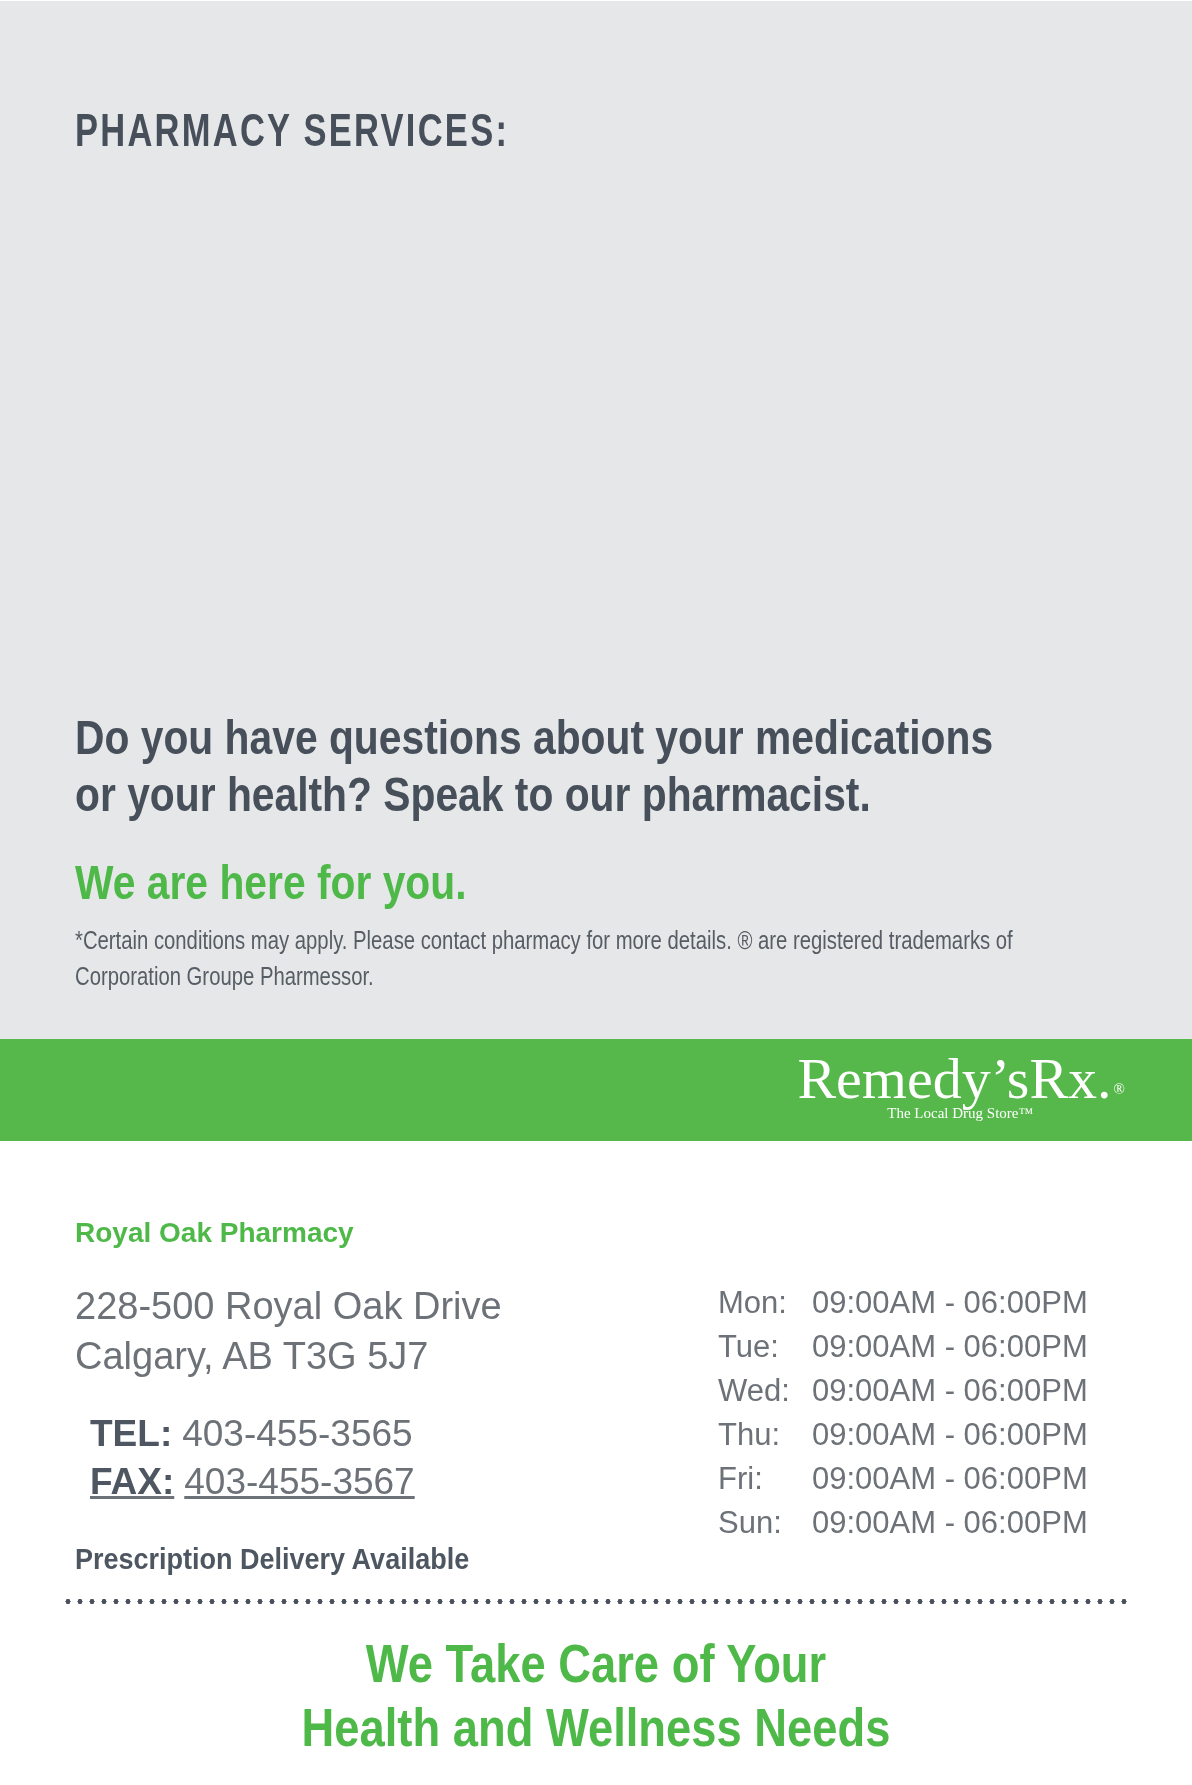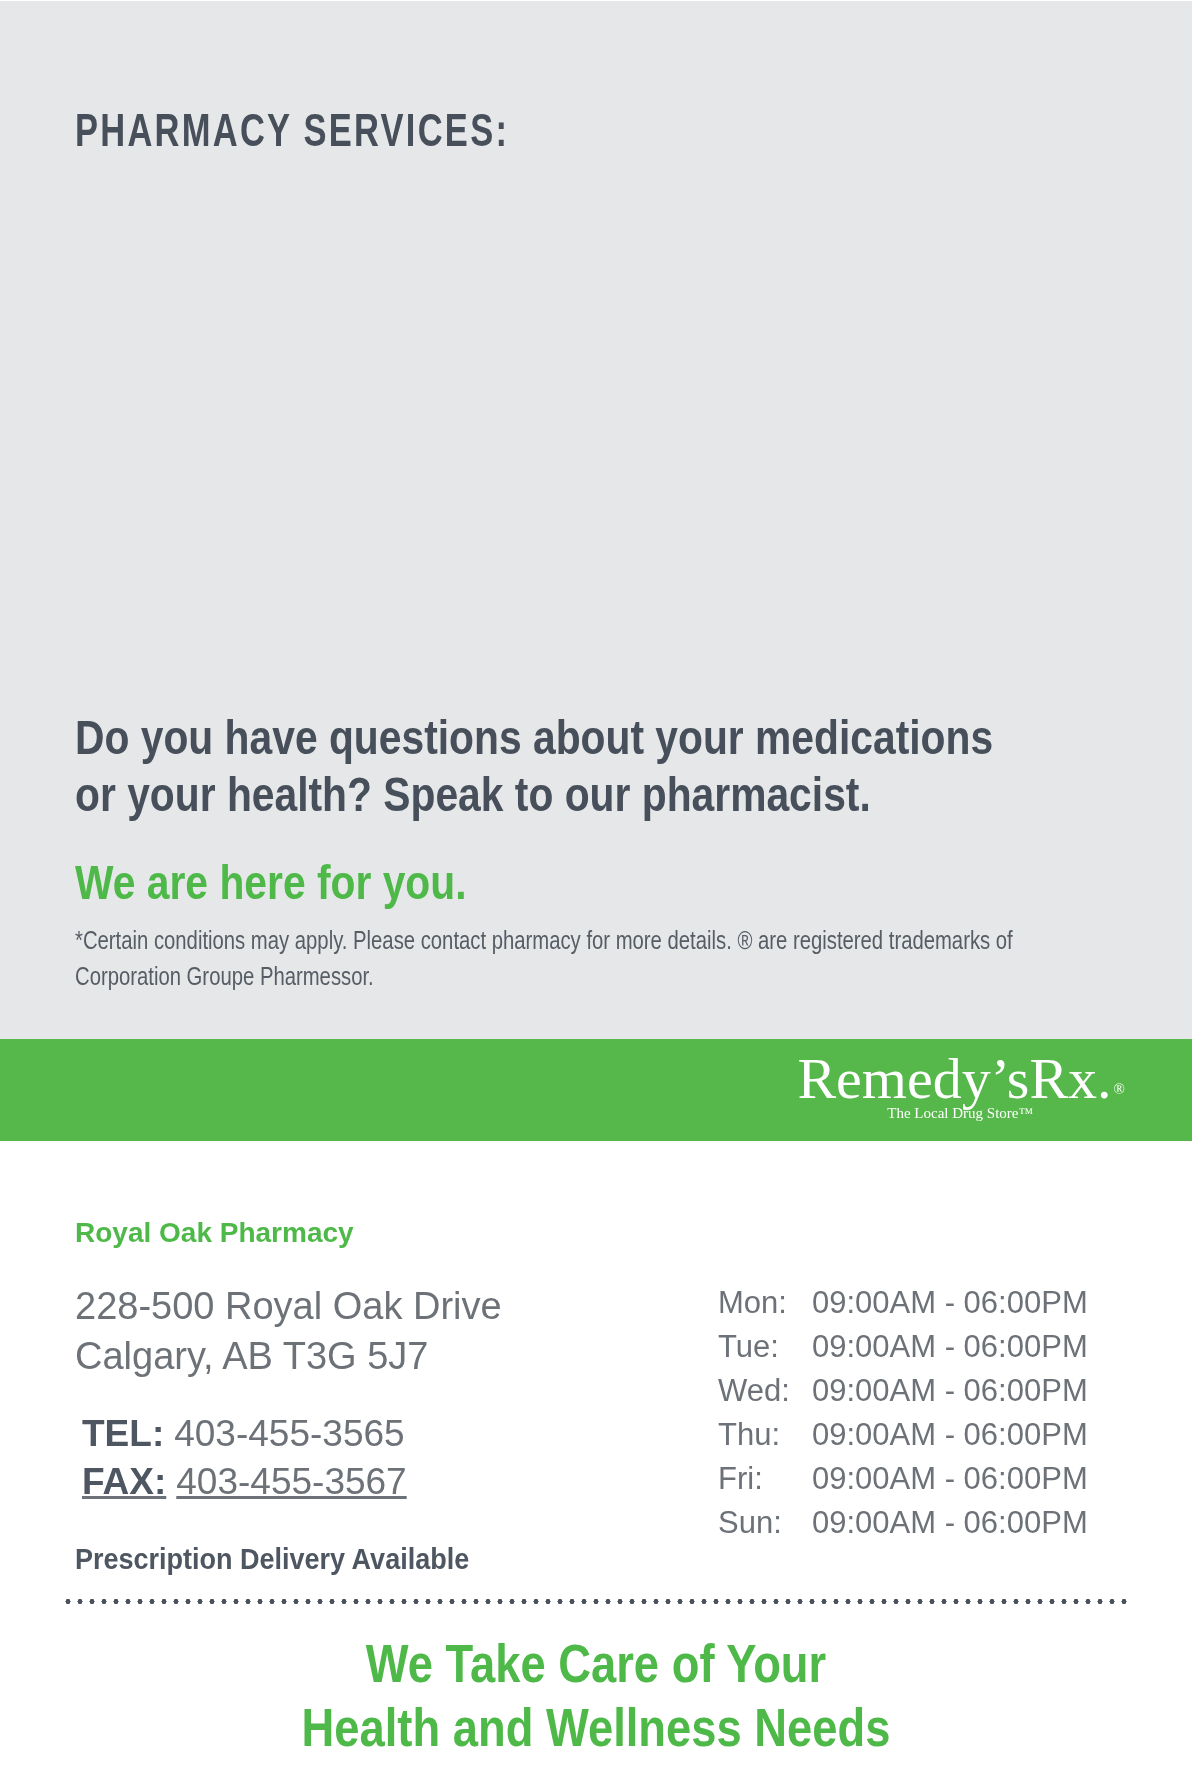--- a/index.html
+++ b/index.html
@@ -33,21 +33,21 @@
   .logo{position:absolute;right:69px;top:11px;text-align:right;color:#ffffff;}
   .logo-main{font-family:"Liberation Serif","DejaVu Serif",serif;font-size:58px;line-height:1;white-space:nowrap;}
   .logo-reg{font-family:"Liberation Serif","DejaVu Serif",serif;font-size:15px;vertical-align:baseline;
     position:relative;top:-4px;left:2px;}
   .logo-tagline{font-family:"Liberation Serif","DejaVu Serif",serif;font-size:15px;line-height:1;
     margin-top:-2px;white-space:nowrap;text-align:center;}
 
   
   .store-name{position:absolute;left:75px;top:1216px;font-size:28px;font-weight:700;color:var(--green_text);white-space:nowrap;}
   .address{position:absolute;left:75px;top:1280px;font-size:38px;line-height:50px;color:var(--gray_text);white-space:nowrap;}
-  .phone-line{position:absolute;left:82px;font-size:37px;color:var(--gray_text);white-space:nowrap;}
+  .phone-line{position:absolute;left:90px;font-size:37px;color:var(--gray_text);white-space:nowrap;}
   .tel-line{top:1412px;}
   .fax-line{top:1460px;text-decoration:underline;}
   .phone-label{font-weight:700;color:var(--label_dark);margin-right:10px;}
   .delivery{position:absolute;left:75px;top:1541px;font-size:30px;font-weight:700;color:var(--label_dark);
     white-space:nowrap;transform:scaleX(.9);transform-origin:left top;}
 
   .hours{position:absolute;left:718px;top:1280px;font-size:31px;line-height:44px;color:var(--gray_text);}
   .hour-row{white-space:nowrap;}
   .hour-day{display:inline-block;width:94px;}
   .hour-time{display:inline-block;}

